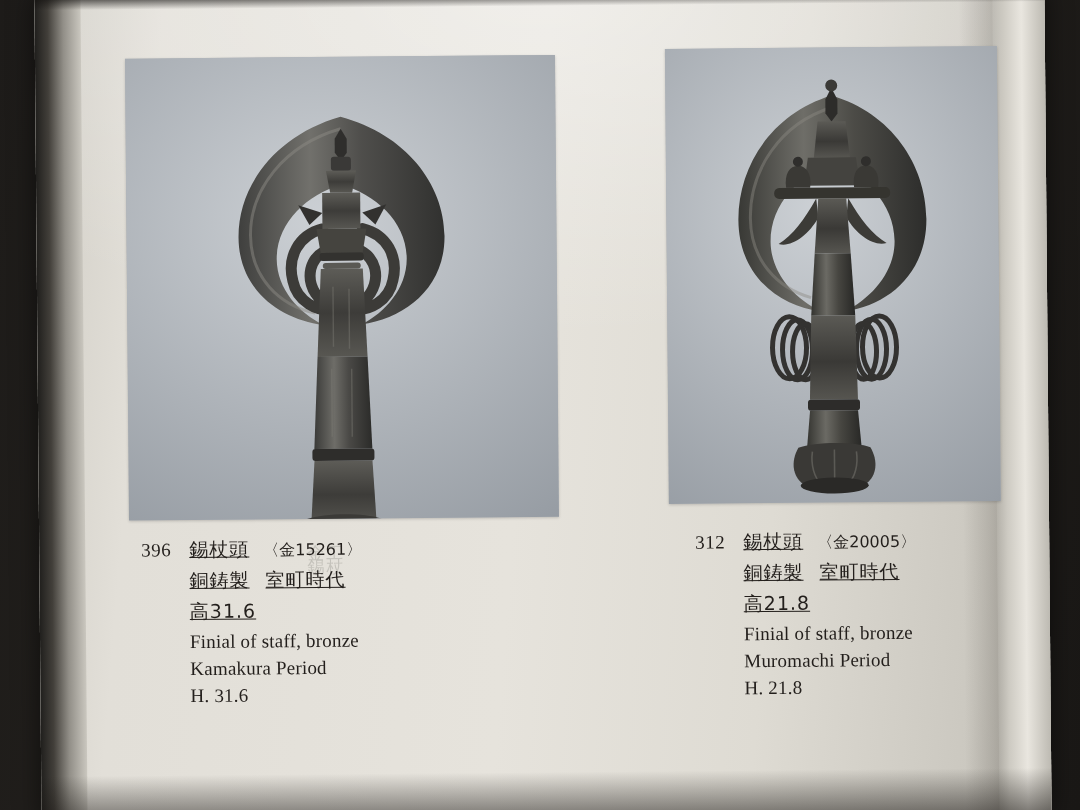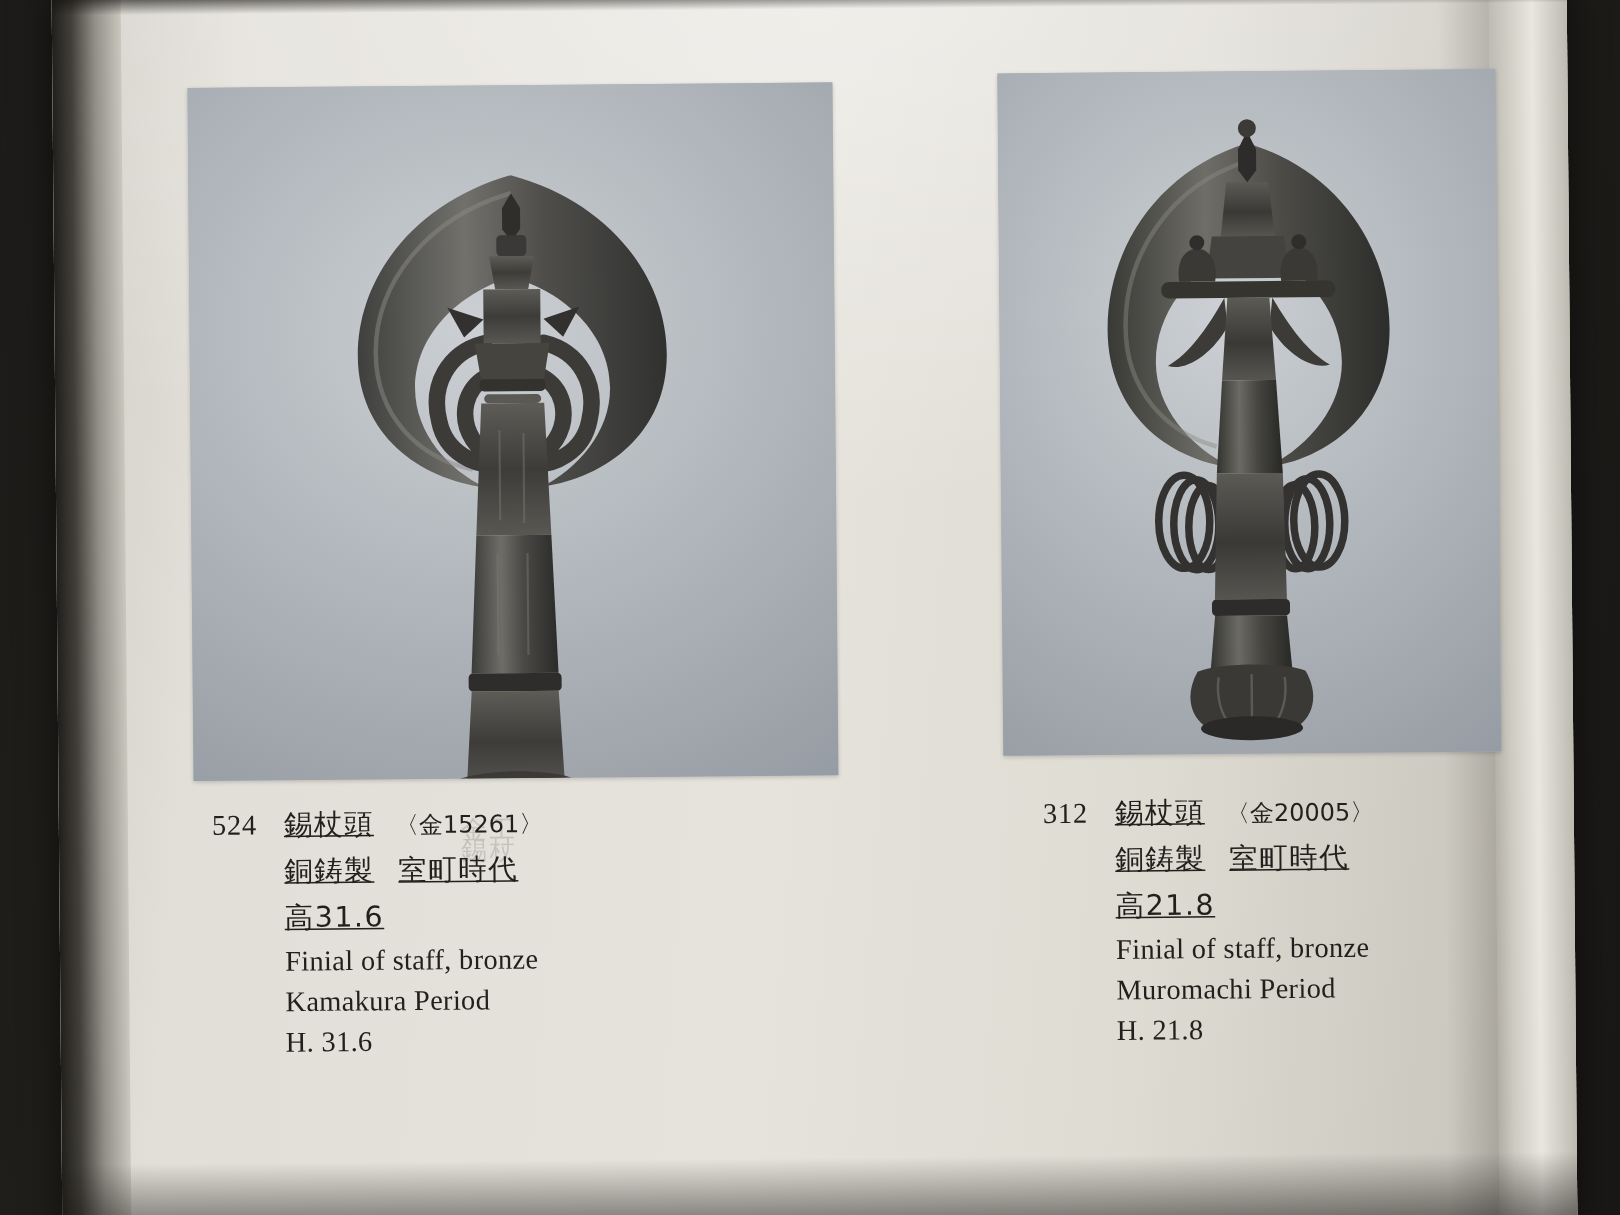--- a/index.html
+++ b/index.html
@@ -289,21 +289,21 @@
           <path d="M144 404 C142 418 146 430 152 436"></path>
           <path d="M166 402 L166 438"></path>
           <path d="M188 404 C190 418 186 430 180 436"></path>
         </g>
         <ellipse cx="166" cy="438" rx="34" ry="8" fill="#2a2927"></ellipse>
       </svg>
     </div>
 
     <div class="caption" id="caption-311" style="left:102px; top:542px; width:430px;">
       <div class="cap-row line">
-        <span class="cap-num">524</span>
+        <span class="cap-num">396</span>
         <span class="cap-jp">錫杖頭</span>
         <span class="id-code">〈金15261〉</span>
       </div>
       <div class="cap-row line">
         <span class="cap-indent"></span>
         <span class="cap-jp">銅鋳製</span>
         <span class="jp-gap"></span>
         <span class="cap-jp">室町時代</span>
       </div>
       <div class="cap-row line-h">

